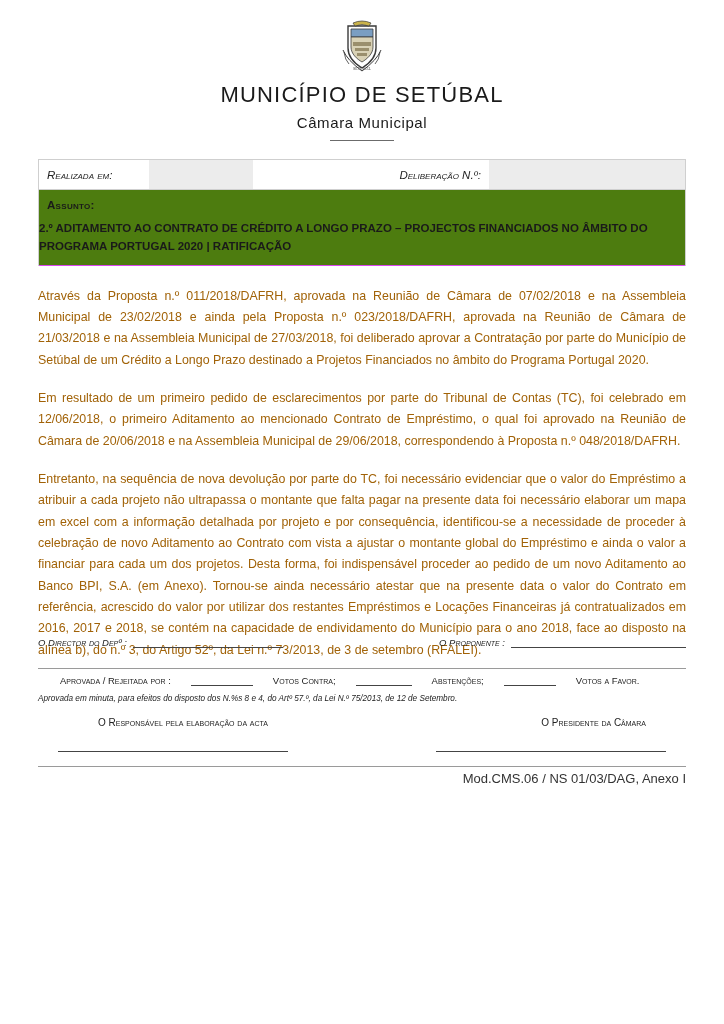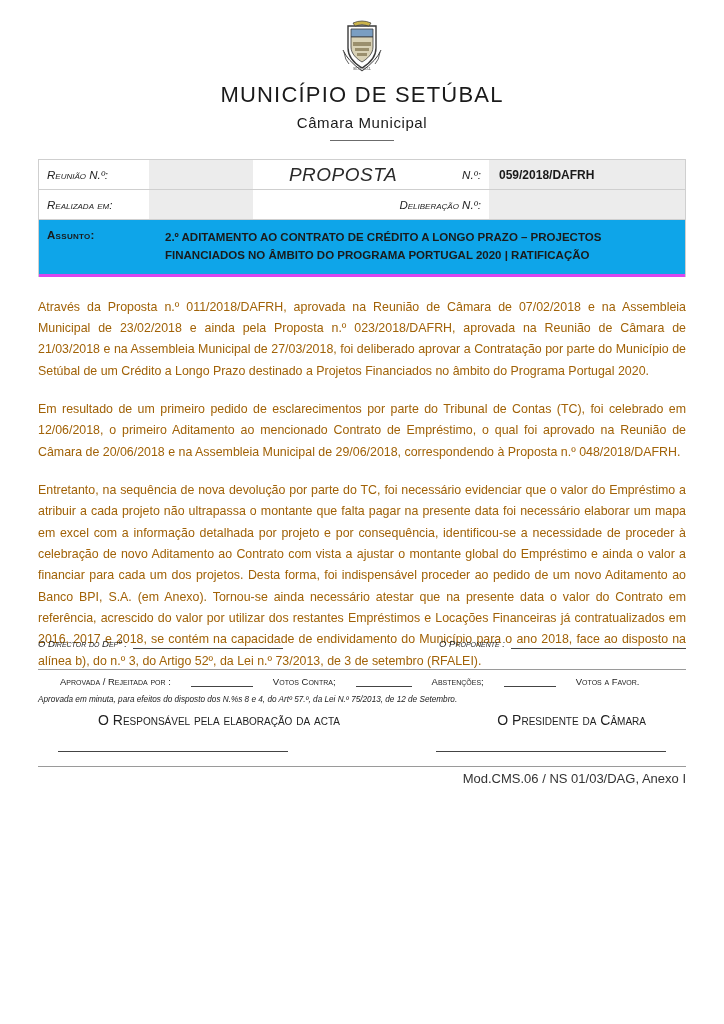--- a/index.html
+++ b/index.html
@@ -101,23 +101,24 @@
     padding-left: 10px;
   }
   .c-realizada { width: 110px; }
   .f-realizada { width: 104px; background:#ececec; }
   .c-spacer { flex: 1; }
   .c-delib { width: 118px; justify-content: flex-end; }
   .f-delib { width: 196px; background: #ececec; }
 
   .assunto-row {
     display: flex;
-    border-bottom: 3px solid #d946ef;
-    background: #0ea5e9;
+    border-bottom: 1px solid #d946ef;
+    background: #4d7c0f;
     min-height: 52px;
+    flex-direction: column;
   }
   .assunto-lbl {
     width: 110px;
     padding: 9px 8px 0 8px;
     font-weight: bold;
     font-size: 11.5px;
     font-variant: small-caps;
     letter-spacing: 0.3px;
   }
   .assunto-text {
@@ -190,24 +191,24 @@
   .u58 { width: 56px; }
   .u52 { width: 52px; }
 
   .minuta {
     margin-top: 8px;
     font-size: 8.2px;
     font-style: italic;
     color: #222;
   }
   .resp-row {
-    margin-top: 8px;
+    margin-top: 14px;
     display: flex;
     justify-content: space-between;
-    font-size: 14px;
+    font-size: 10px;
     font-variant: small-caps;
     color: #222;
     padding: 0 40px 0 60px;
   }
   .resp-lines {
     margin-top: 22px;
     display: flex;
     justify-content: space-between;
     padding: 0 20px 0 20px;
   }
@@ -246,31 +247,20 @@
         <text x="23" y="50" font-size="4" text-anchor="middle" fill="#3a3a3a" font-family="Liberation Serif, serif">SETÚBAL</text>
       </svg>
     </span>
   </div>
   <div class="org-title">MUNICÍPIO DE SETÚBAL</div>
   <div class="org-sub">Câmara Municipal</div>
   <div class="rule-short"></div>
 
   <div class="form-block">
 
-    <div class="form-row">
-      <div class="cell c-reuniao">
-        <span class="lbl-italic">Reunião N.º:</span>
-      </div>
-      <div class="cell f-reuniao"></div>
-      <div class="cell c-proposta">PROPOSTA</div>
-      <div class="cell c-no">
-        <span class="lbl-italic">N.º:</span>
-      </div>
-      <div class="cell f-no">059/2018/DAFRH</div>
-    </div>
 
     <div class="form-row">
       <div class="cell c-realizada">
         <span class="lbl-italic">Realizada em:</span>
       </div>
       <div class="cell f-realizada"></div>
       <div class="cell c-spacer"></div>
       <div class="cell c-delib">
         <span class="lbl-italic">Deliberação N.º:</span>
       </div>

